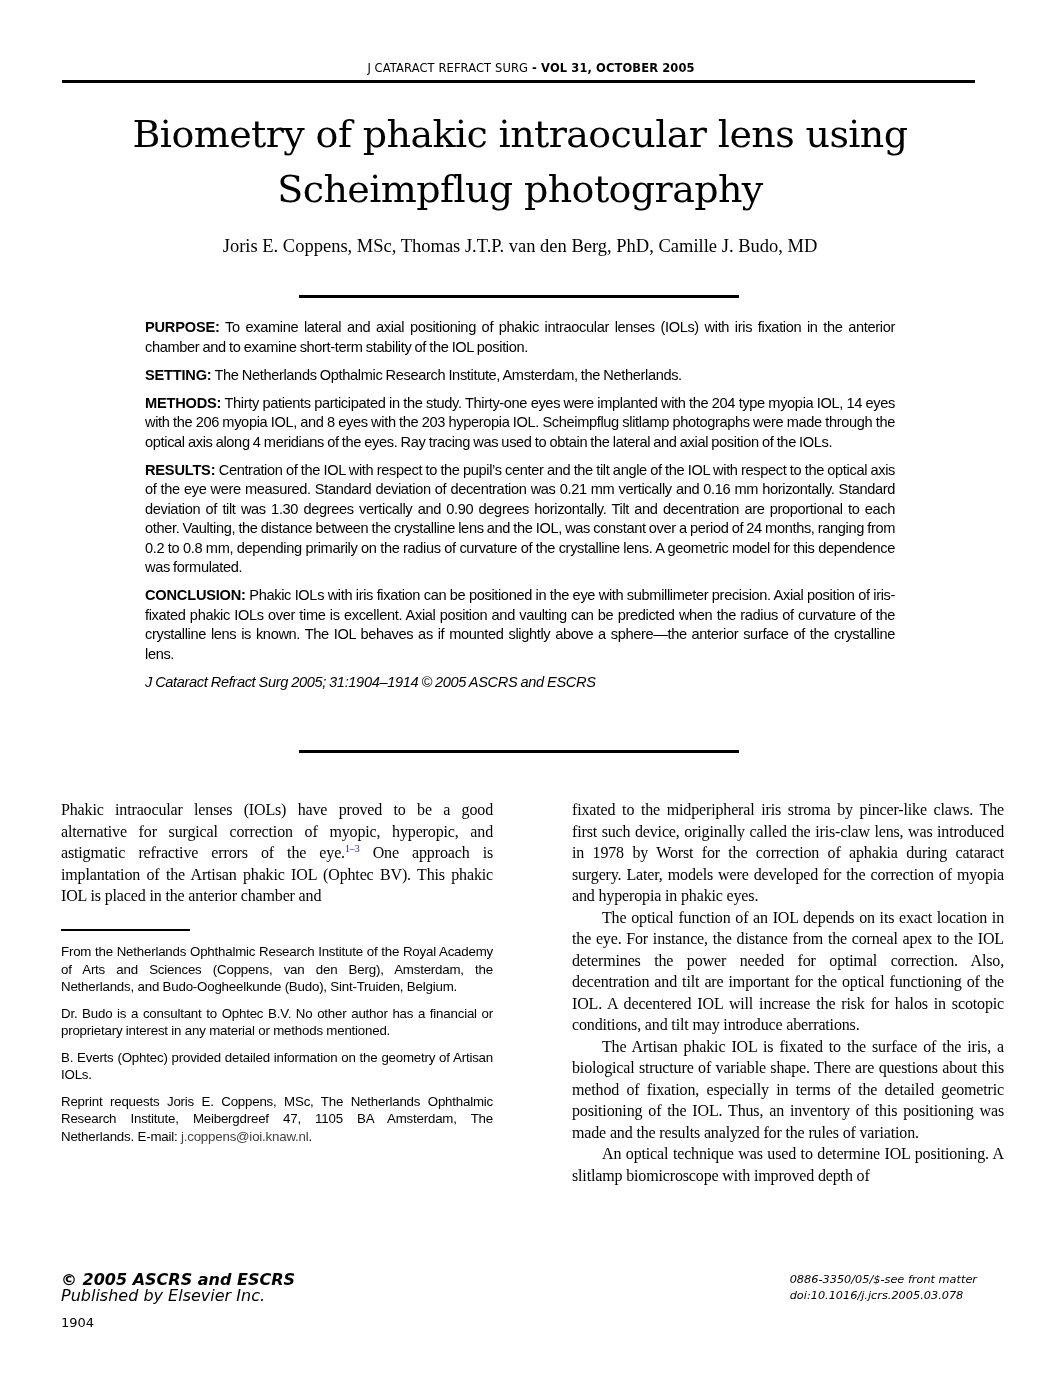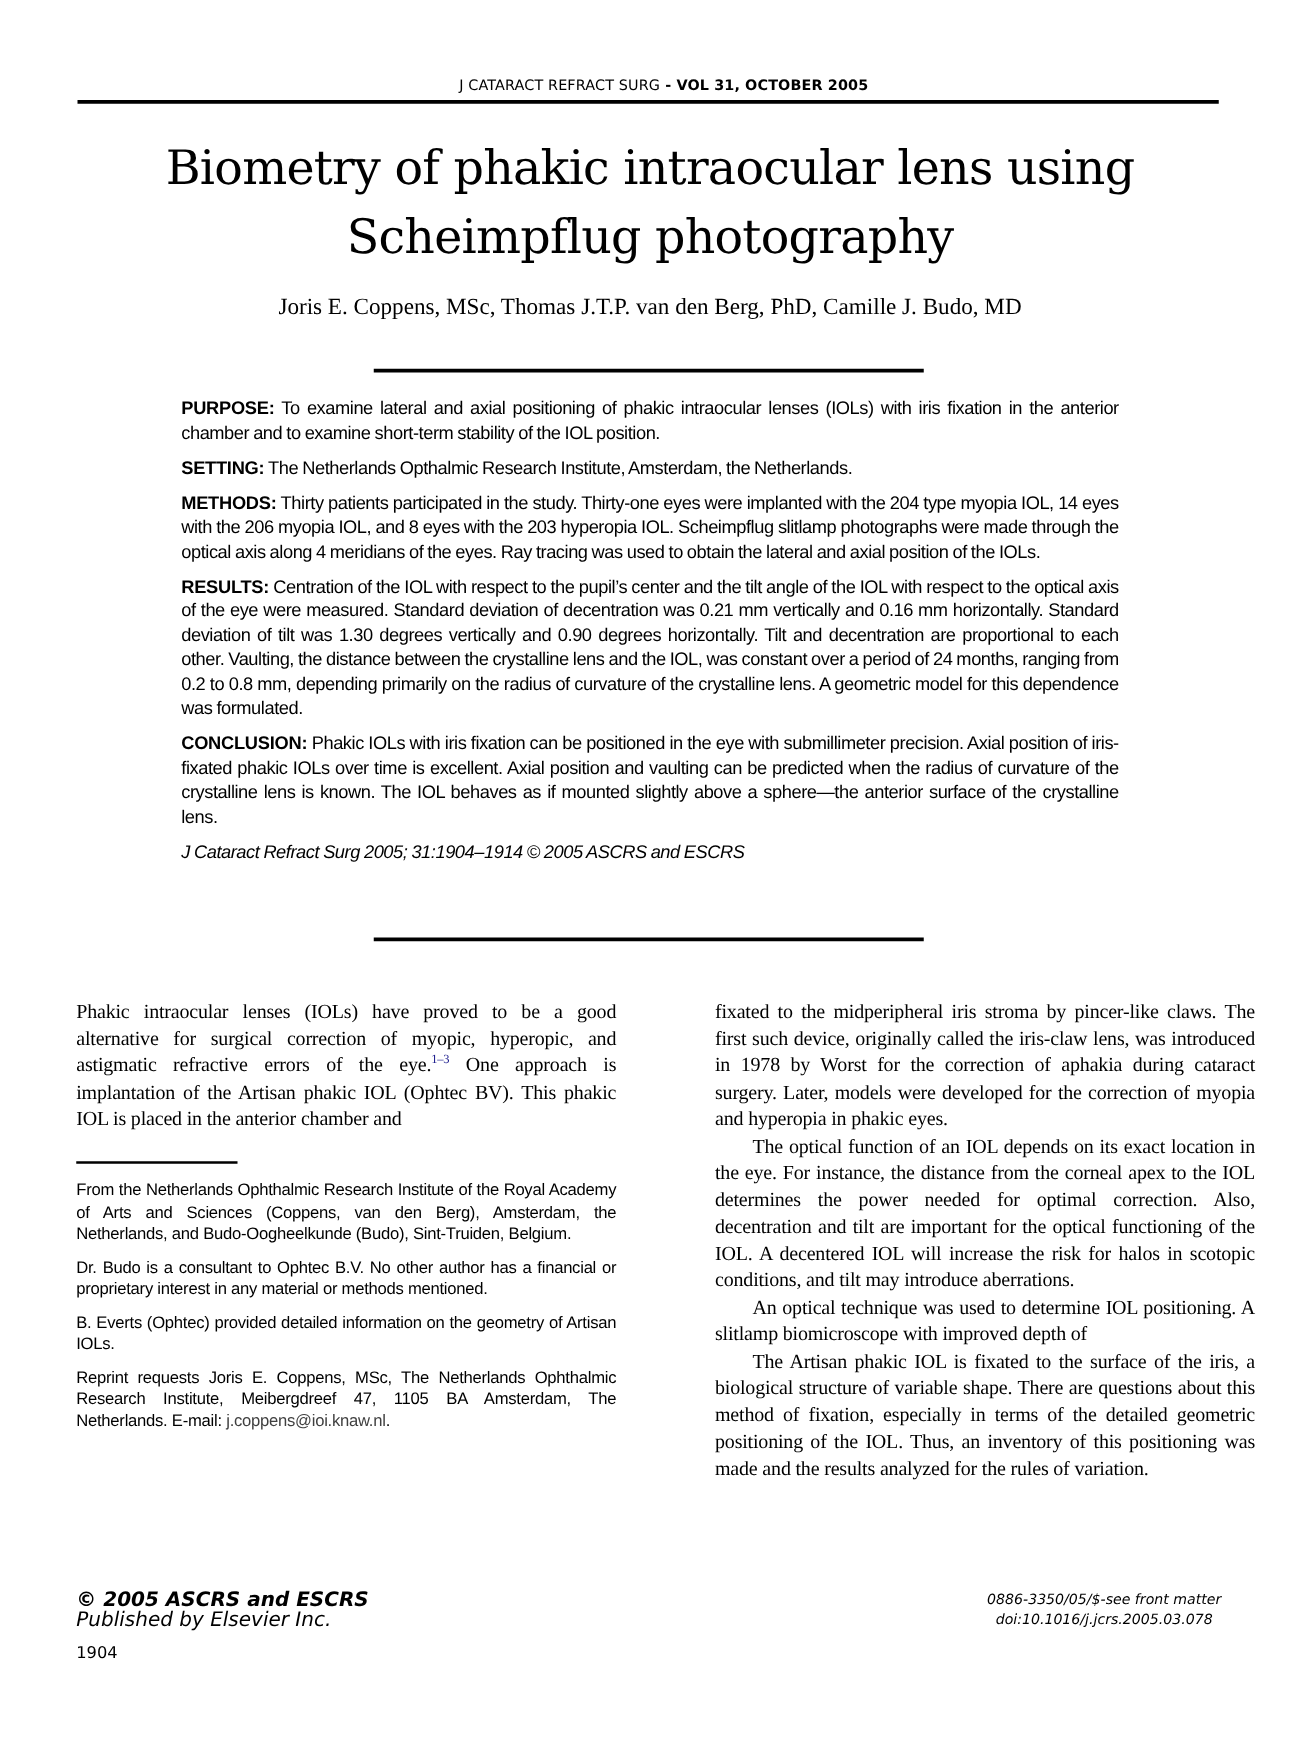--- a/index.html
+++ b/index.html
@@ -51,21 +51,21 @@
   .footnotes p { margin: 0 0 9px 0; text-align: justify; }
   .footnotes a { color: #404040; text-decoration: none; }
 
   .foot-left {
     left: 61px; top: 1272px;
     font-family: "DejaVu Sans", sans-serif; font-size: 16px; line-height: 16px; font-style: italic;
   }
   .foot-left .bold { font-weight: bold; }
   .page-num { left: 61px; top: 1315px; font-family: "DejaVu Sans", sans-serif; font-size: 13px; }
   .foot-right {
-    right: 63px; top: 1272px; text-align: center;
+    right: 63px; top: 1272px; text-align: left;
     font-family: "DejaVu Sans", sans-serif; font-size: 11.3px; line-height: 16px; font-style: italic;
   }
 </style>
 </head>
 <body>
 
 <div class="abs running-head"><span>J CATARACT REFRACT SURG</span><b> - </b><b>VOL 31, OCTOBER 2005</b></div>
 <div class="abs rule-top"></div>
 
 <div class="abs title">
@@ -97,22 +97,22 @@
 <div class="abs footnotes">
   <p>From the Netherlands Ophthalmic Research Institute of the Royal Academy of Arts and Sciences (Coppens, van den Berg), Amsterdam, the Netherlands, and Budo-Oogheelkunde (Budo), Sint-Truiden, Belgium.</p>
   <p>Dr. Budo is a consultant to Ophtec B.V. No other author has a financial or proprietary interest in any material or methods mentioned.</p>
   <p>B. Everts (Ophtec) provided detailed information on the geometry of Artisan IOLs.</p>
   <p><span>Reprint requests Joris E. Coppens, MSc, The Netherlands Ophthalmic Research Institute, Meibergdreef 47, 1105 BA Amsterdam, The Netherlands. E-mail: </span><a>j.coppens@ioi.knaw.nl</a><span>.</span></p>
 </div>
 
 <div class="abs col col-right">
   <p>fixated to the midperipheral iris stroma by pincer-like claws. The first such device, originally called the iris-claw lens, was introduced in 1978 by Worst for the correction of aphakia during cataract surgery. Later, models were developed for the correction of myopia and hyperopia in phakic eyes.</p>
   <p class="ind">The optical function of an IOL depends on its exact location in the eye. For instance, the distance from the corneal apex to the IOL determines the power needed for optimal correction. Also, decentration and tilt are important for the optical functioning of the IOL. A decentered IOL will increase the risk for halos in scotopic conditions, and tilt may introduce aberrations.</p>
+  <p class="ind">The Artisan phakic IOL is fixated to the surface of the iris, a biological structure of variable shape. There are questions about this method of fixation, especially in terms of the detailed geometric positioning of the IOL. Thus, an inventory of this positioning was made and the results analyzed for the rules of variation.</p>
   <p class="ind">An optical technique was used to determine IOL positioning. A slitlamp biomicroscope with improved depth of</p>
-  <p class="ind">The Artisan phakic IOL is fixated to the surface of the iris, a biological structure of variable shape. There are questions about this method of fixation, especially in terms of the detailed geometric positioning of the IOL. Thus, an inventory of this positioning was made and the results analyzed for the rules of variation.</p>
 </div>
 
 <div class="abs foot-left">
   <div class="bold">© 2005 ASCRS and ESCRS</div>
   <div>Published by Elsevier Inc.</div>
 </div>
 <div class="abs page-num">1904</div>
 <div class="abs foot-right">
   <div>0886-3350/05/$-see front matter</div>
   <div>doi:10.1016/j.jcrs.2005.03.078</div>

